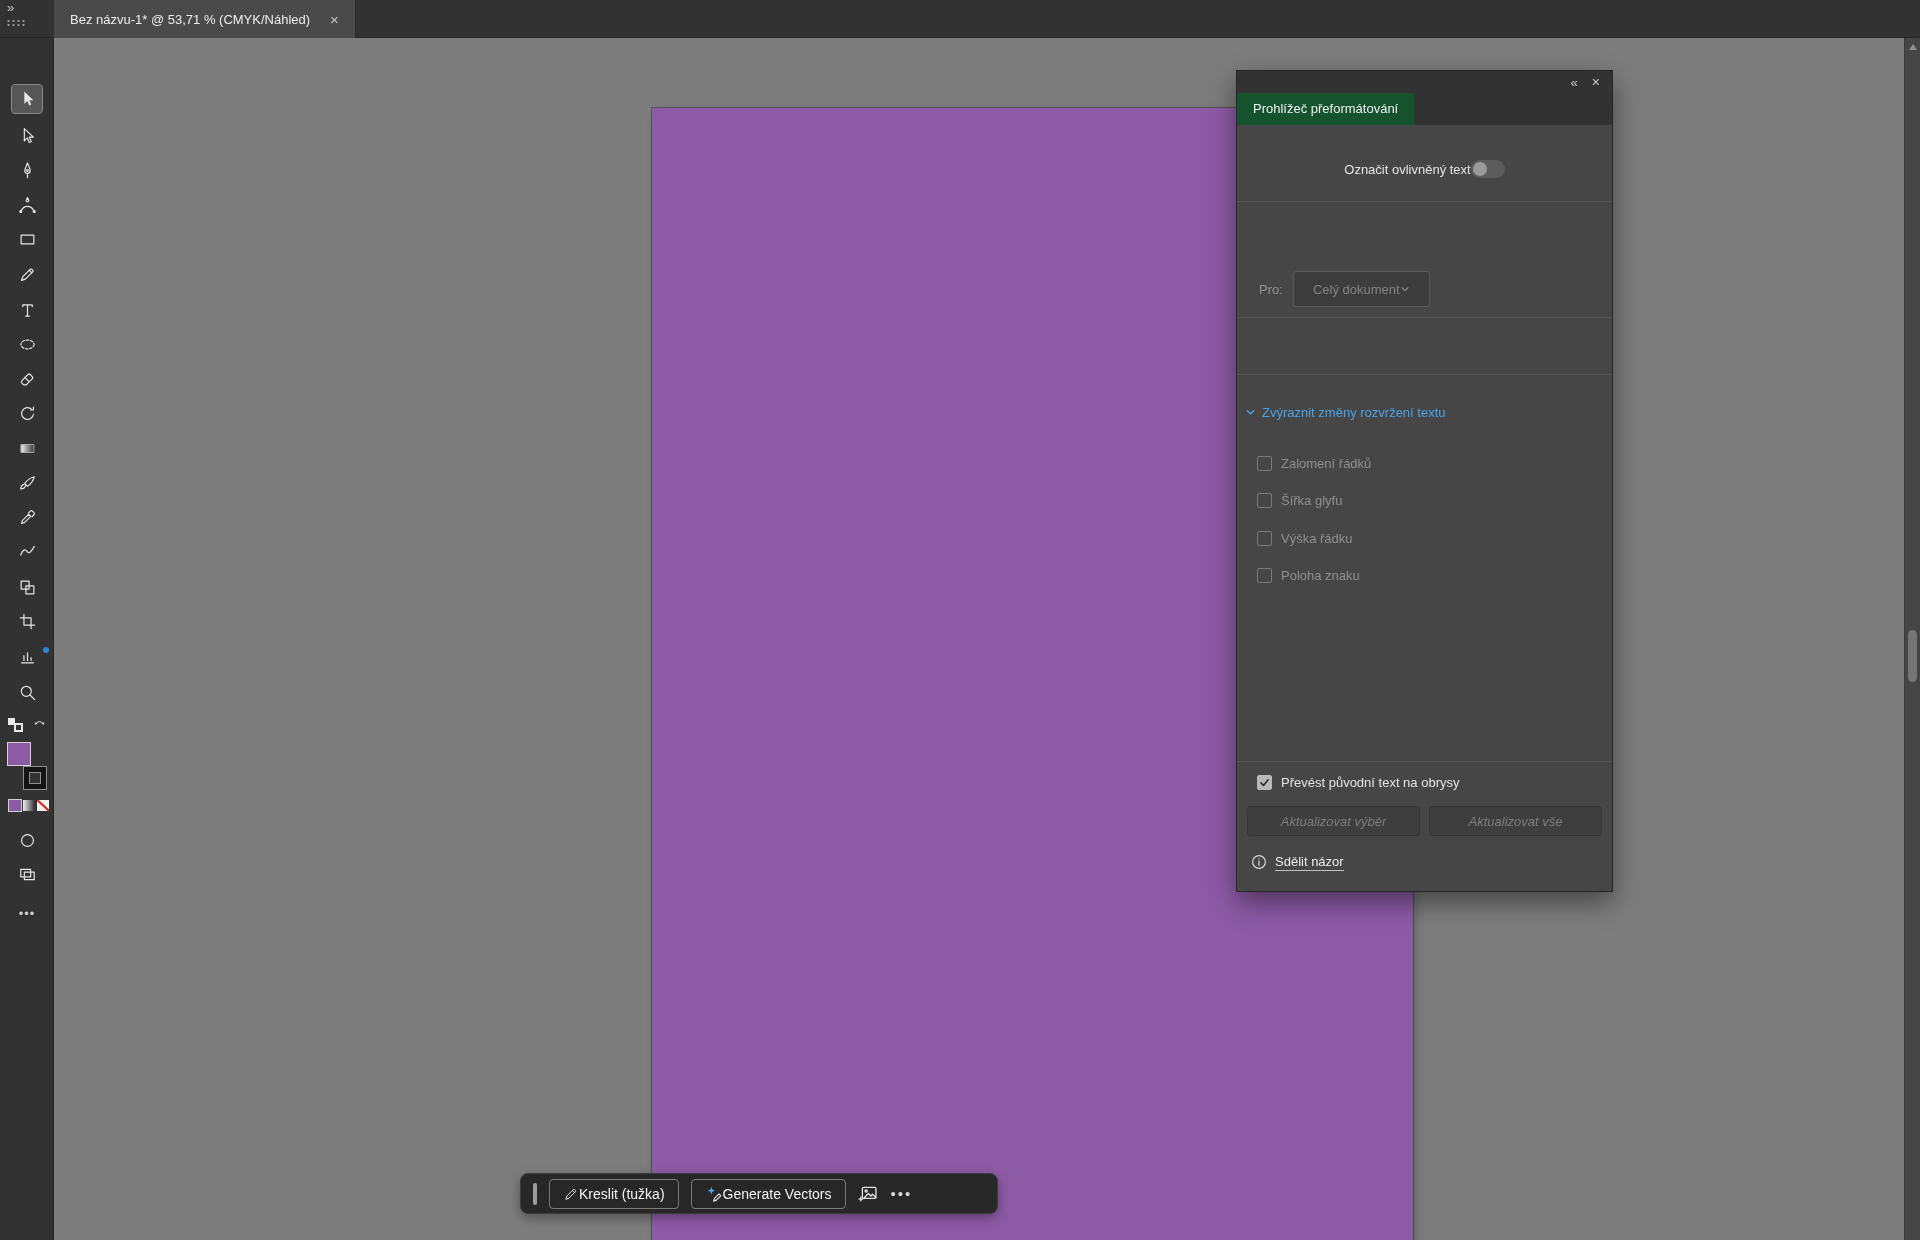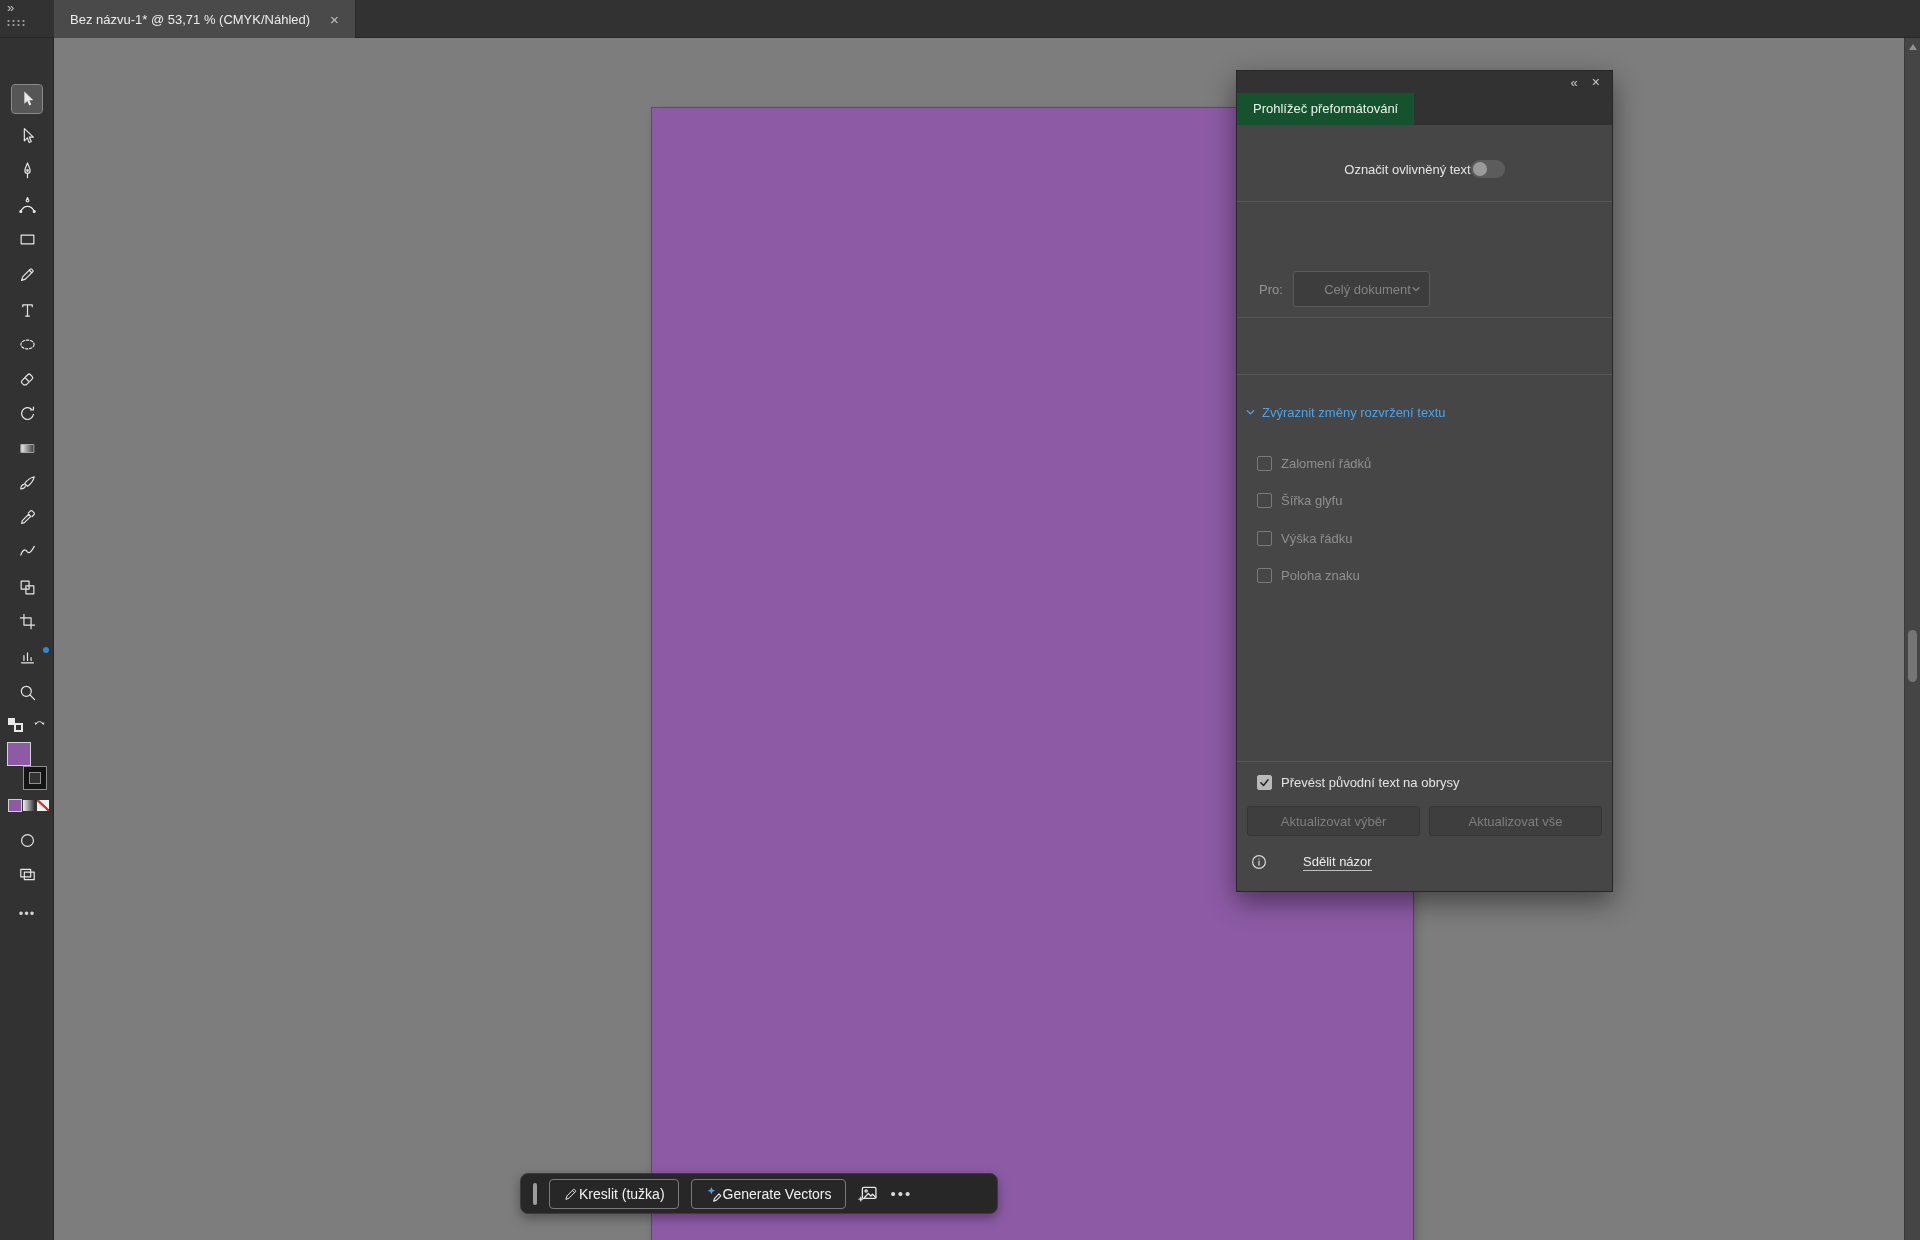--- a/index.html
+++ b/index.html
@@ -55,27 +55,27 @@
   .panel-tabbar { height:32px; background:#323232; display:flex; }
   .panel-tab { background:#14532d; color:#f0f0f0; font-size:13px; line-height:32px; padding:0 16px; white-space:nowrap; }
   .panel-body { position:relative; height:calc(100% - 54px); background:#464646; }
   .prow { position:absolute; left:0; right:0; display:flex; align-items:center; }
   .divider { position:absolute; left:0; right:0; height:1px; background:#565656; }
   .lbl { color:#e4e4e4; font-size:13px; }
   .lbl-dim { color:#949494; font-size:13px; }
   .lbl-blue { color:#4aa3e8; font-size:13px; }
   .toggle { width:34px; height:18px; border-radius:9px; background:#5c5c5c; position:relative; flex:none; }
   .toggle .knob { position:absolute; left:2px; top:2px; width:14px; height:14px; border-radius:50%; background:#9a9a9a; }
-  .dropdown { width:137px; height:36px; margin-left:10px; background:#3d3d3d; border:1px solid #5b5b5b; border-radius:3px; display:flex; align-items:center; justify-content:flex-end; padding:0 8px; }
+  .dropdown { width:137px; height:36px; margin-left:10px; background:#3d3d3d; border:1px solid #5b5b5b; border-radius:3px; display:flex; align-items:center; justify-content:center; padding:0 8px; }
   .dropdown span { color:#848484; font-size:13px; }
   .cb { width:15px; height:15px; border:1px solid #7a7a7a; border-radius:2px; background:transparent; flex:none; }
   .cb.checked { background:#b9b9b9; border-color:#b9b9b9; display:flex; align-items:center; justify-content:center; }
   .cb-lbl { color:#8f8f8f; font-size:13px; margin-left:9px; }
   .btn-row { display:flex; gap:9px; padding:0 10px; }
-  .pbtn { flex:1; height:30px; background:#3e3e3e; border:1px solid #353535; border-radius:3px; color:#7e7e7e; font-size:13px; font-family:inherit; }
+  .pbtn { flex:1; height:30px; background:#3e3e3e; border:1px solid #353535; border-radius:3px; color:#7e7e7e; font-size:13px; font-family:inherit;font-style:italic; }
   .feedback { color:#ececec; font-size:13px; border-bottom:1px solid #bfbfbf; padding-bottom:1px; margin-left:8px; }
 
   
   .taskbar { position:absolute; left:520px; top:1173px; width:478px; height:41px; background:#272727; border:1px solid #3c3c3c; border-radius:8px; display:flex; align-items:center; padding:0 12px; gap:12px; z-index:40; box-shadow:0 4px 12px rgba(0,0,0,.35); }
   .tb-handle { width:4px; height:22px; background:#9c9c9c; border-radius:2px; flex:none; }
   .tb-btn { display:flex; align-items:center; gap:0; height:30px; padding:0 13px; border:1px solid #7a7a7a; border-radius:4px; background:transparent; color:#f2f2f2; font-size:14px; font-family:inherit; white-space:nowrap; }
   .tb-icon-btn { display:flex; align-items:center; justify-content:center; background:none; border:none; }
   .tb-more { color:#d8d8d8; font-size:15px; letter-spacing:2px; background:none; border:none; font-family:inherit; }
 </style>
 </head>
@@ -317,21 +317,21 @@
             </svg>
         </span>
         <span class="cb-lbl" style="color:#e4e4e4">Převést původní text na obrysy</span>
       </div>
 
       <div class="prow btn-row" style="top:681px; height:30px;">
         <button class="pbtn">Aktualizovat výběr</button>
         <button class="pbtn">Aktualizovat vše</button>
       </div>
 
-      <div class="prow" style="top:726px; height:22px; padding-left:14px;gap:28px;">
+      <div class="prow" style="top:726px; height:22px; padding-left:14px;">
         <svg class="ic" width="16" height="16" viewBox="0 0 16 16" style="stroke:#d8d8d8; stroke-width:1.2">
             <circle cx="8" cy="8" r="6.4"></circle>
             <line x1="8" y1="7.2" x2="8" y2="11.2"></line>
             <circle cx="8" cy="4.9" r="0.7" fill="#d8d8d8" stroke="none"></circle>
           </svg>
         <span class="feedback">Sdělit názor</span>
       </div>
 
     </div>
   </section>

